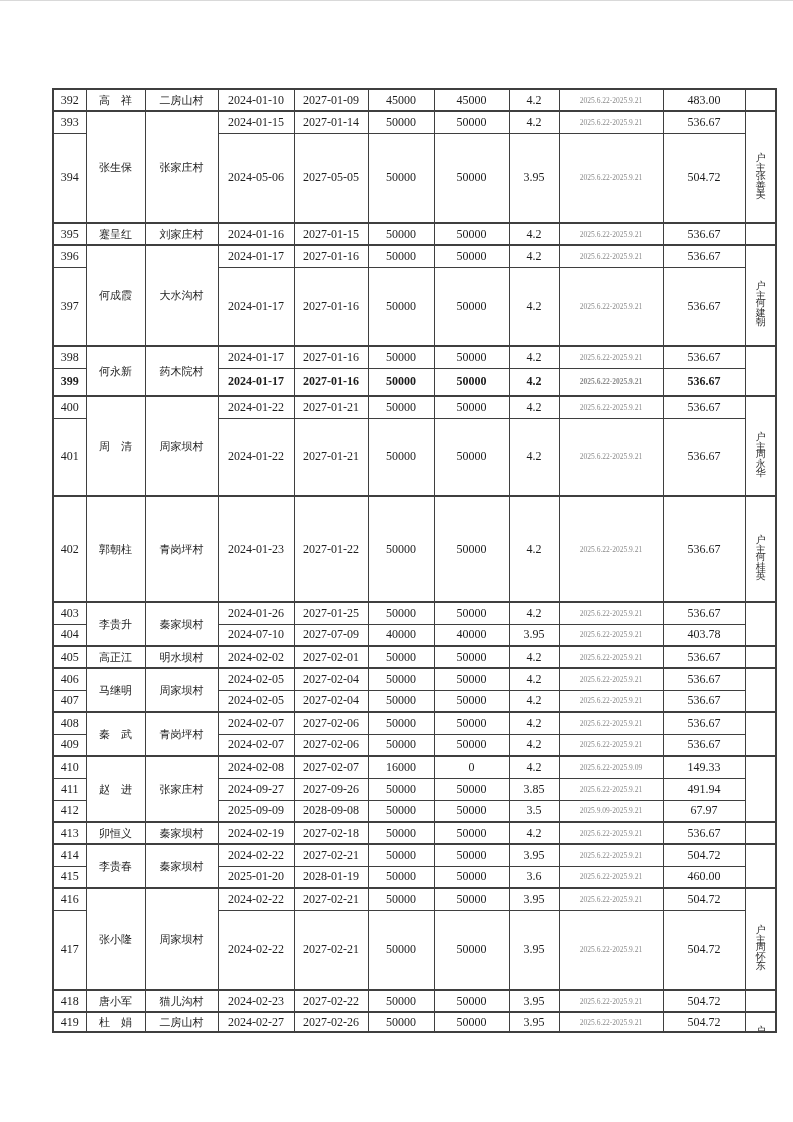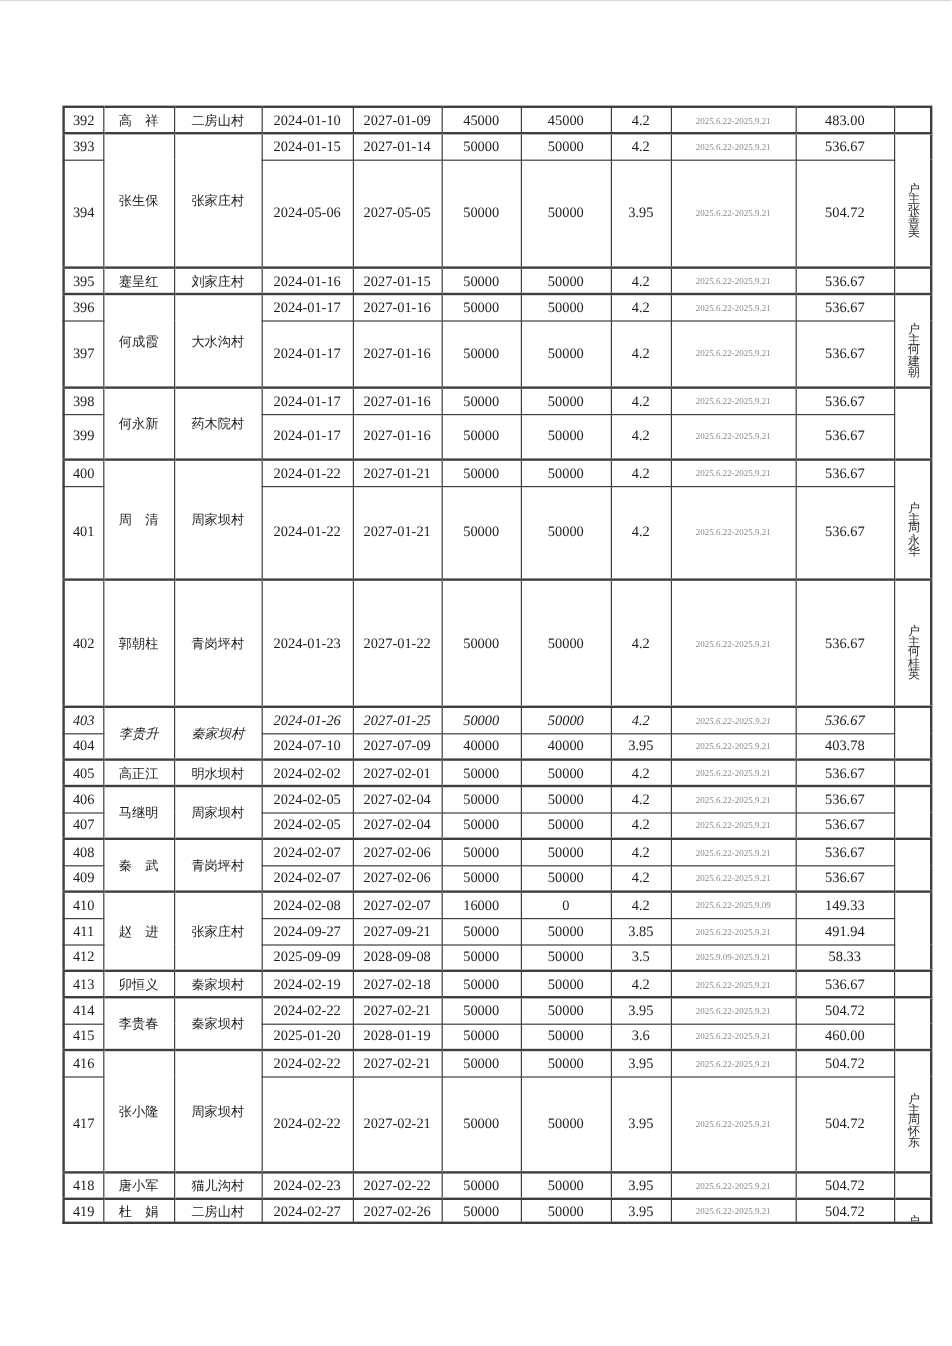--- a/index.html
+++ b/index.html
@@ -98,21 +98,21 @@
           <td class="c-village" rowspan="2">大水沟村</td>
           <td class="c-date">2024-01-17</td>
           <td class="c-date">2027-01-16</td>
           <td class="c-num">50000</td>
           <td class="c-num">50000</td>
           <td class="c-num">4.2</td>
           <td class="c-period">2025.6.22-2025.9.21</td>
           <td class="c-num">536.67</td>
           <td class="c-note" rowspan="2"><span class="vtext">户主何建朝</span></td>
         </tr>
-        <tr style="height: 56px;">
+        <tr style="height: 79px;">
           <td class="c-no">397</td>
           <td class="c-date">2024-01-17</td>
           <td class="c-date">2027-01-16</td>
           <td class="c-num">50000</td>
           <td class="c-num">50000</td>
           <td class="c-num">4.2</td>
           <td class="c-period">2025.6.22-2025.9.21</td>
           <td class="c-num">536.67</td>
         </tr>
         <tr class="group-start" style="height: 22px;">
@@ -121,21 +121,21 @@
           <td class="c-village" rowspan="2">药木院村</td>
           <td class="c-date">2024-01-17</td>
           <td class="c-date">2027-01-16</td>
           <td class="c-num">50000</td>
           <td class="c-num">50000</td>
           <td class="c-num">4.2</td>
           <td class="c-period">2025.6.22-2025.9.21</td>
           <td class="c-num">536.67</td>
           <td class="c-note" rowspan="2"></td>
         </tr>
-        <tr style="height: 38px;">
+        <tr style="height: 28px; font-weight: bold;">
           <td class="c-no">399</td>
           <td class="c-date">2024-01-17</td>
           <td class="c-date">2027-01-16</td>
           <td class="c-num">50000</td>
           <td class="c-num">50000</td>
           <td class="c-num">4.2</td>
           <td class="c-period">2025.6.22-2025.9.21</td>
           <td class="c-num">536.67</td>
         </tr>
         <tr class="group-start" style="height: 22px;">
@@ -167,21 +167,21 @@
           <td class="c-village">青岗坪村</td>
           <td class="c-date">2024-01-23</td>
           <td class="c-date">2027-01-22</td>
           <td class="c-num">50000</td>
           <td class="c-num">50000</td>
           <td class="c-num">4.2</td>
           <td class="c-period">2025.6.22-2025.9.21</td>
           <td class="c-num">536.67</td>
           <td class="c-note"><span class="vtext">户主何桂英</span></td>
         </tr>
-        <tr class="group-start" style="height: 22px; font-style: italic;">
+        <tr class="group-start" style="height: 22px;">
           <td class="c-no">403</td>
           <td class="c-name" rowspan="2"><span>李贵升</span></td>
           <td class="c-village" rowspan="2">秦家坝村</td>
           <td class="c-date">2024-01-26</td>
           <td class="c-date">2027-01-25</td>
           <td class="c-num">50000</td>
           <td class="c-num">50000</td>
           <td class="c-num">4.2</td>
           <td class="c-period">2025.6.22-2025.9.21</td>
           <td class="c-num">536.67</td>
@@ -265,36 +265,36 @@
           <td class="c-num">16000</td>
           <td class="c-num">0</td>
           <td class="c-num">4.2</td>
           <td class="c-period">2025.6.22-2025.9.09</td>
           <td class="c-num">149.33</td>
           <td class="c-note" rowspan="3"></td>
         </tr>
         <tr style="height: 22px;">
           <td class="c-no">411</td>
           <td class="c-date">2024-09-27</td>
-          <td class="c-date">2027-09-21</td>
+          <td class="c-date">2027-09-26</td>
           <td class="c-num">50000</td>
           <td class="c-num">50000</td>
           <td class="c-num">3.85</td>
           <td class="c-period">2025.6.22-2025.9.21</td>
           <td class="c-num">491.94</td>
         </tr>
         <tr style="height: 22px; padding-left: 18px;">
           <td class="c-no">412</td>
           <td class="c-date">2025-09-09</td>
           <td class="c-date">2028-09-08</td>
           <td class="c-num">50000</td>
           <td class="c-num">50000</td>
           <td class="c-num">3.5</td>
           <td class="c-period">2025.9.09-2025.9.21</td>
-          <td class="c-num">58.33</td>
+          <td class="c-num">67.97</td>
         </tr>
         <tr class="group-start" style="height: 22px;">
           <td class="c-no">413</td>
           <td class="c-name"><span>卯恒义</span></td>
           <td class="c-village">秦家坝村</td>
           <td class="c-date">2024-02-19</td>
           <td class="c-date">2027-02-18</td>
           <td class="c-num">50000</td>
           <td class="c-num">50000</td>
           <td class="c-num">4.2</td>

